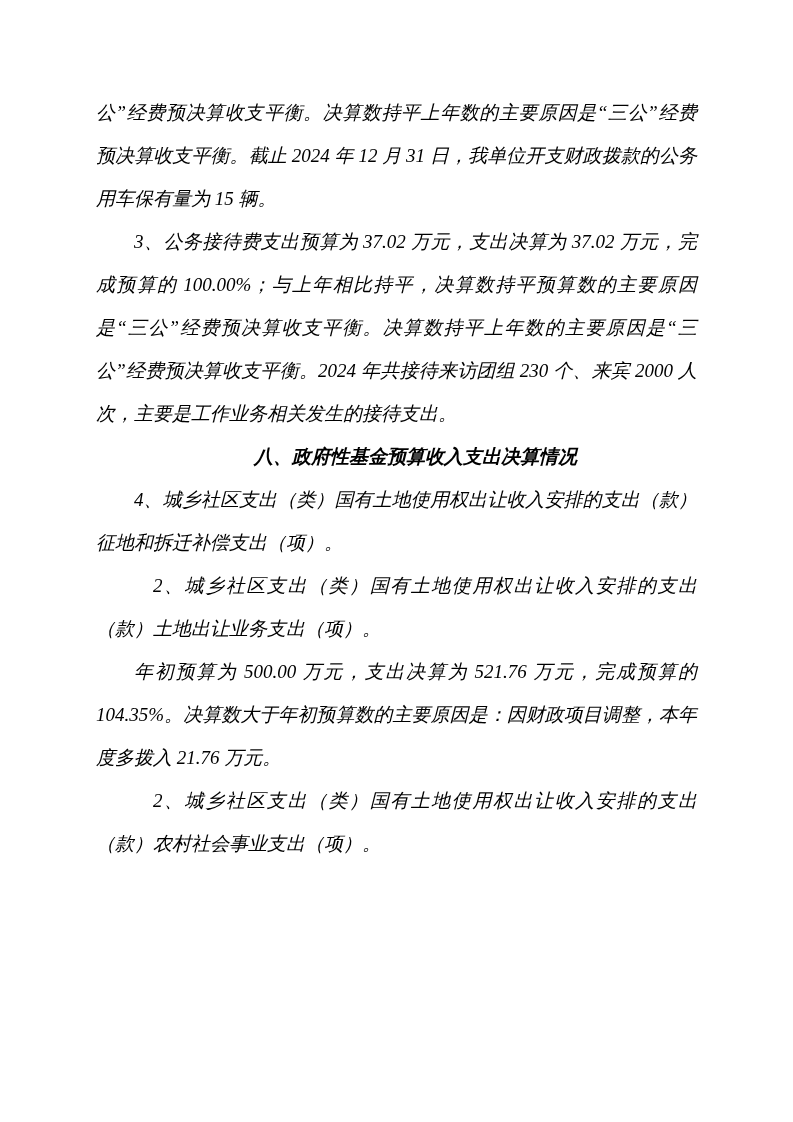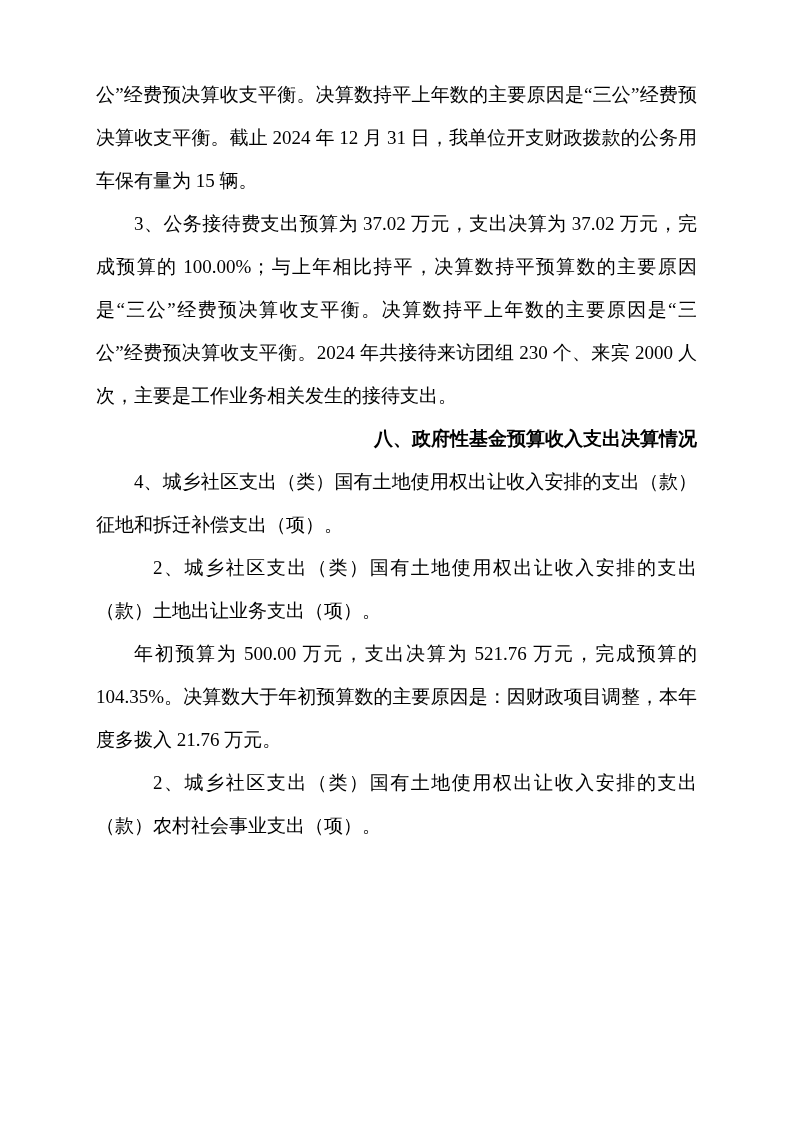--- a/index.html
+++ b/index.html
@@ -10,45 +10,46 @@
   .page {
     position: relative;
     width: 793px;
     height: 1122px;
     background: #ffffff;
     overflow: hidden;
   }
   .content {
     position: absolute;
     left: 96px;
-    top: 73px;
+    top: 91px;
     width: 601px;
     color: #000000;
     font-family: "Liberation Serif", "DejaVu Serif", serif;
     font-size: 19px;
     line-height: 43px;
     text-align: justify;
     text-justify: inter-ideograph;
+    font-style: italic;
   }
   .para {
     margin: 0;
     padding: 0;
   }
   .indent-0 { text-indent: 0; }
   .indent-2 { text-indent: 2em; }
   .indent-3 { text-indent: 3em; }
   .heading {
     margin: 0;
     padding: 0;
     font-family: "Liberation Sans", "DejaVu Sans", sans-serif;
     font-weight: 700;
     font-size: 19px;
     line-height: 43px;
     text-indent: 2em;
-    text-align: right;
+    text-align: center;
   }
 </style>
 </head>
 <body>
 
 <div class="page">
   <div class="content">
     <p class="para indent-0">公”经费预决算收支平衡。决算数持平上年数的主要原因是“三公”经费预决算收支平衡。截止 2024 年 12 月 31 日，我单位开支财政拨款的公务用车保有量为 15 辆。</p>
     <p class="para indent-2">3、公务接待费支出预算为 37.02 万元，支出决算为 37.02 万元，完成预算的 100.00%；与上年相比持平，决算数持平预算数的主要原因是“三公”经费预决算收支平衡。决算数持平上年数的主要原因是“三公”经费预决算收支平衡。2024 年共接待来访团组 230 个、来宾 2000 人次，主要是工作业务相关发生的接待支出。</p>
     <h2 class="heading">八、政府性基金预算收入支出决算情况</h2>

